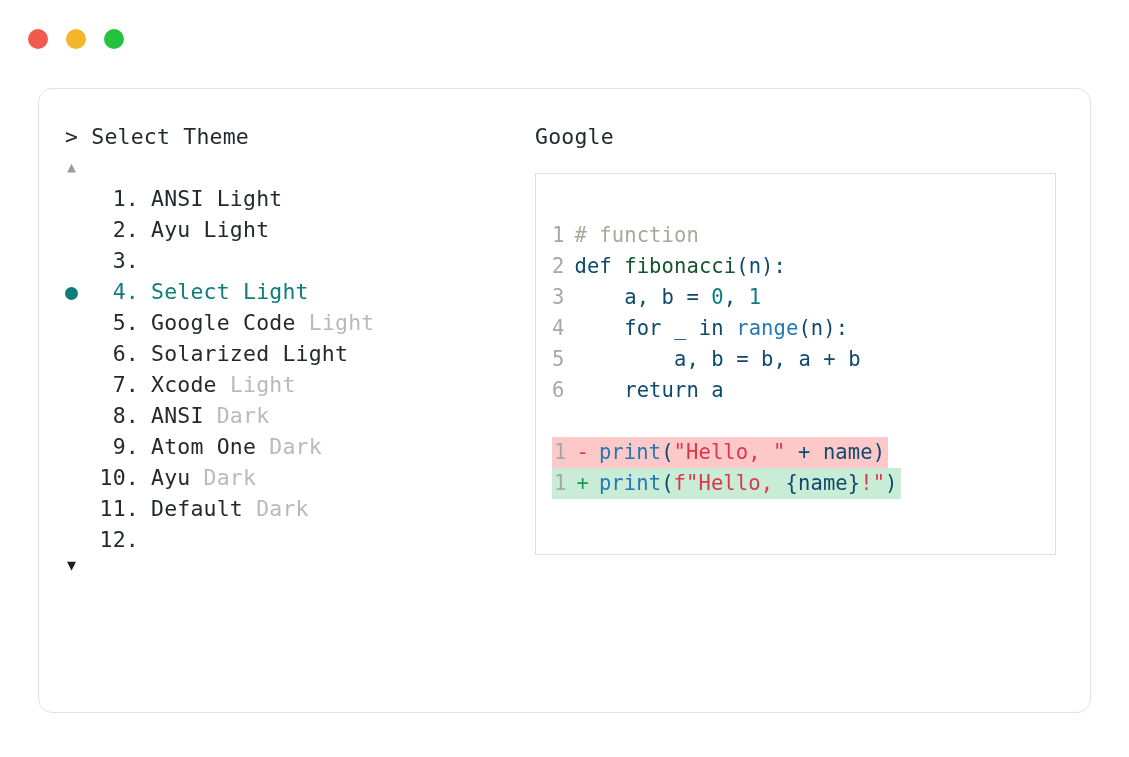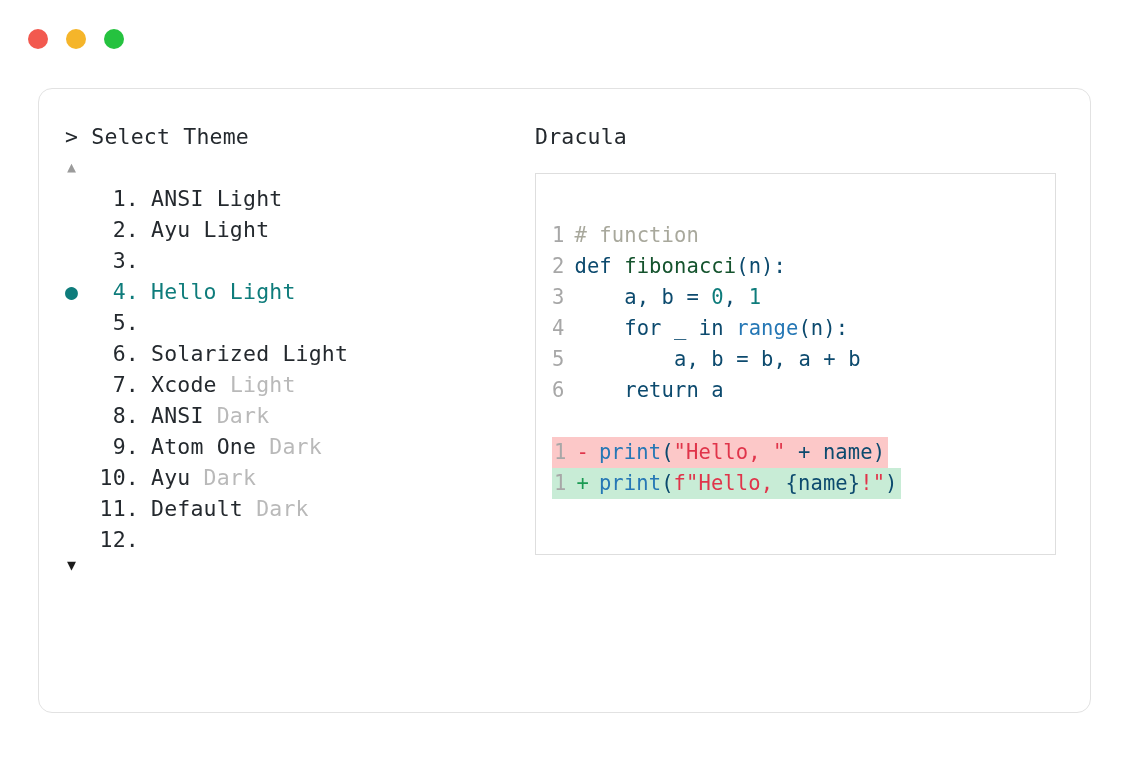--- a/index.html
+++ b/index.html
@@ -224,37 +224,37 @@
         <div class="col-left">
 
           <div class="prompt-line">&gt; Select Theme</div>
 
           <div class="arrow arrow-up">▲</div>
 
           <ul class="theme-list" id="theme-list">
               <li class="theme-row"><span class="bullet-cell"> </span><span class="num-cell">1.</span><span class="name-cell">ANSI Light</span></li>
               <li class="theme-row"><span class="bullet-cell"> </span><span class="num-cell">2.</span><span class="name-cell">Ayu Light</span></li>
               <li class="theme-row"><span class="bullet-cell"> </span><span class="num-cell">3.</span></li>
-              <li class="theme-row selected"><span class="bullet-cell">●</span><span class="num-cell">4.</span><span class="name-cell">Hello Light</span></li>
-              <li class="theme-row"><span class="bullet-cell"> </span><span class="num-cell">5.</span></li>
+              <li class="theme-row selected"><span class="bullet-cell">●</span><span class="num-cell">4.</span><span class="name-cell">Select Light</span></li>
+              <li class="theme-row"><span class="bullet-cell"> </span><span class="num-cell">5.</span><span class="name-cell">Google Code<span class="variant"> Light</span></span></li>
               <li class="theme-row"><span class="bullet-cell"> </span><span class="num-cell">6.</span><span class="name-cell">Solarized Light</span></li>
               <li class="theme-row"><span class="bullet-cell"> </span><span class="num-cell">7.</span><span class="name-cell">Xcode<span class="variant"> Light</span></span></li>
               <li class="theme-row"><span class="bullet-cell"> </span><span class="num-cell">8.</span><span class="name-cell">ANSI<span class="variant"> Dark</span></span></li>
               <li class="theme-row"><span class="bullet-cell"> </span><span class="num-cell">9.</span><span class="name-cell">Atom One<span class="variant"> Dark</span></span></li>
               <li class="theme-row"><span class="bullet-cell"> </span><span class="num-cell">10.</span><span class="name-cell">Ayu<span class="variant"> Dark</span></span></li>
               <li class="theme-row"><span class="bullet-cell"> </span><span class="num-cell">11.</span><span class="name-cell">Default<span class="variant"> Dark</span></span></li>
               <li class="theme-row"><span class="bullet-cell"> </span><span class="num-cell">12.</span></li>
             </ul>
 
           <div class="arrow arrow-down">▼</div>
         </div>
 
         <div class="col-right">
 
-          <div class="preview-label">Dracula</div>
+          <div class="preview-label">Google</div>
 
           <div class="preview-box">
             <div class="code" id="code-block"><div class="code-line"><span class="ln">1</span><span class="src"><span class="t-comment"># function</span></span></div><div class="code-line"><span class="ln">2</span><span class="src"><span class="t-plain">def </span><span class="t-func">fibonacci</span><span class="t-plain">(n):</span></span></div><div class="code-line"><span class="ln">3</span><span class="src"><span class="t-plain">    a, b = </span><span class="t-num">0</span><span class="t-plain">, </span><span class="t-num">1</span></span></div><div class="code-line"><span class="ln">4</span><span class="src"><span class="t-plain">    for _ in </span><span class="t-builtin">range</span><span class="t-plain">(n):</span></span></div><div class="code-line"><span class="ln">5</span><span class="src"><span class="t-plain">        a, b = b, a + b</span></span></div><div class="code-line"><span class="ln">6</span><span class="src"><span class="t-plain">    return a</span></span></div></div>
             <div class="blank-line"></div>
             <div class="code" id="diff-block"><div class="diff-line diff-del"><span class="hl" style="background: rgb(252, 200, 200);"><span class="ln">1</span><span class="marker">-</span><span class="src"><span class="t-call">print</span><span class="t-plain">(</span><span class="t-str">"Hello, "</span><span class="t-plain"> + name)</span></span></span></div><div class="diff-line diff-add"><span class="hl" style="background: rgb(200, 236, 214);"><span class="ln">1</span><span class="marker">+</span><span class="src"><span class="t-call">print</span><span class="t-plain">(</span><span class="t-str">f"Hello, </span><span class="t-plain">{name}</span><span class="t-str">!"</span><span class="t-plain">)</span></span></span></div></div>
           </div>
         </div>
       </div>
     </div>
 

